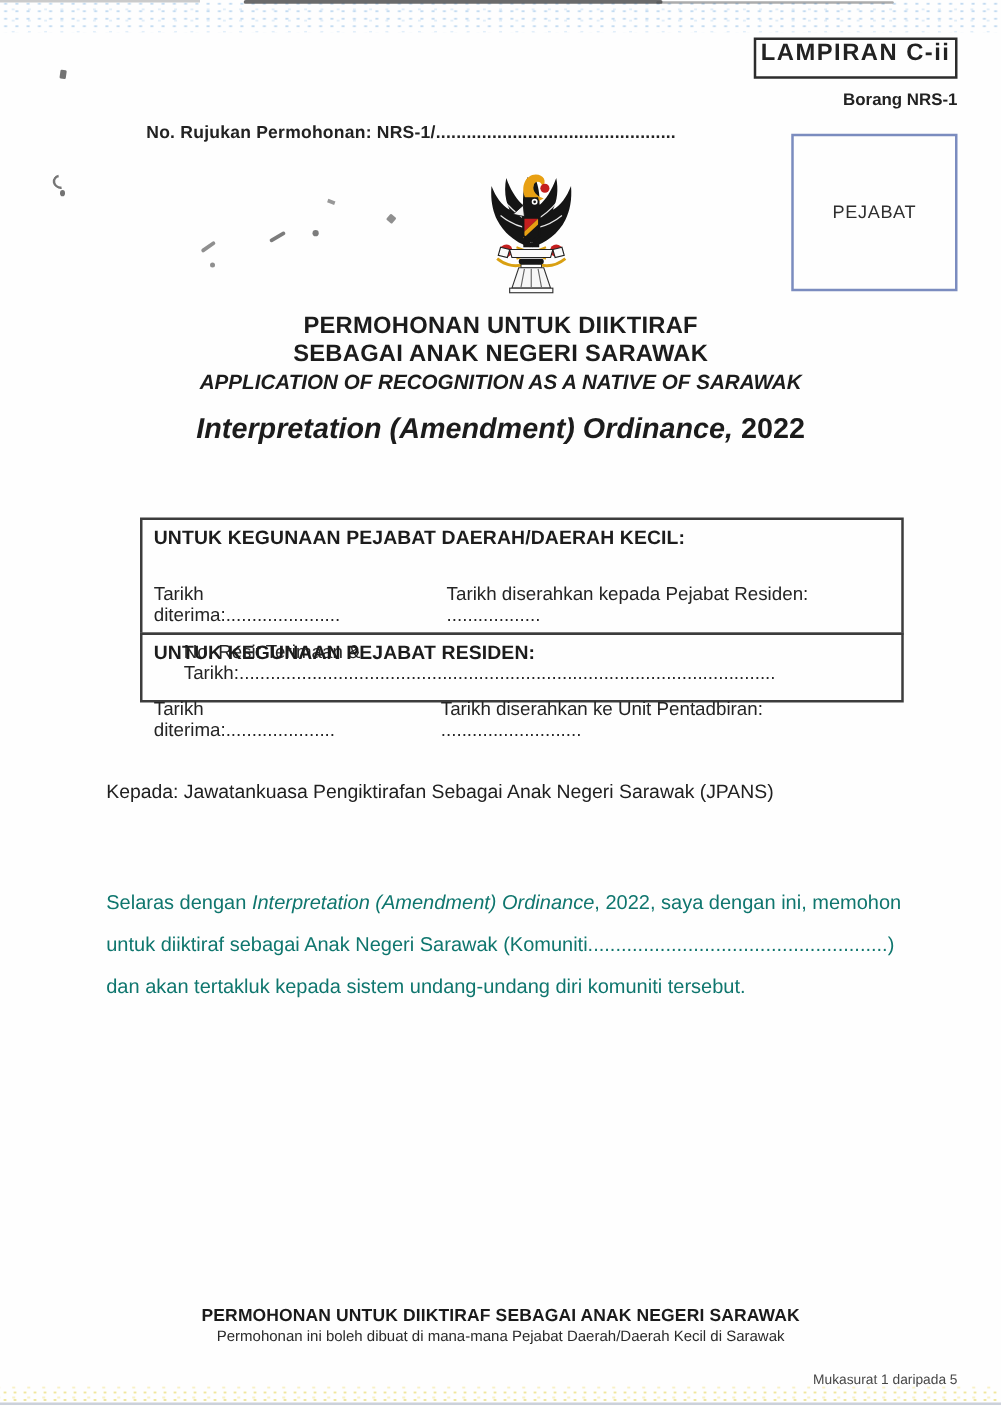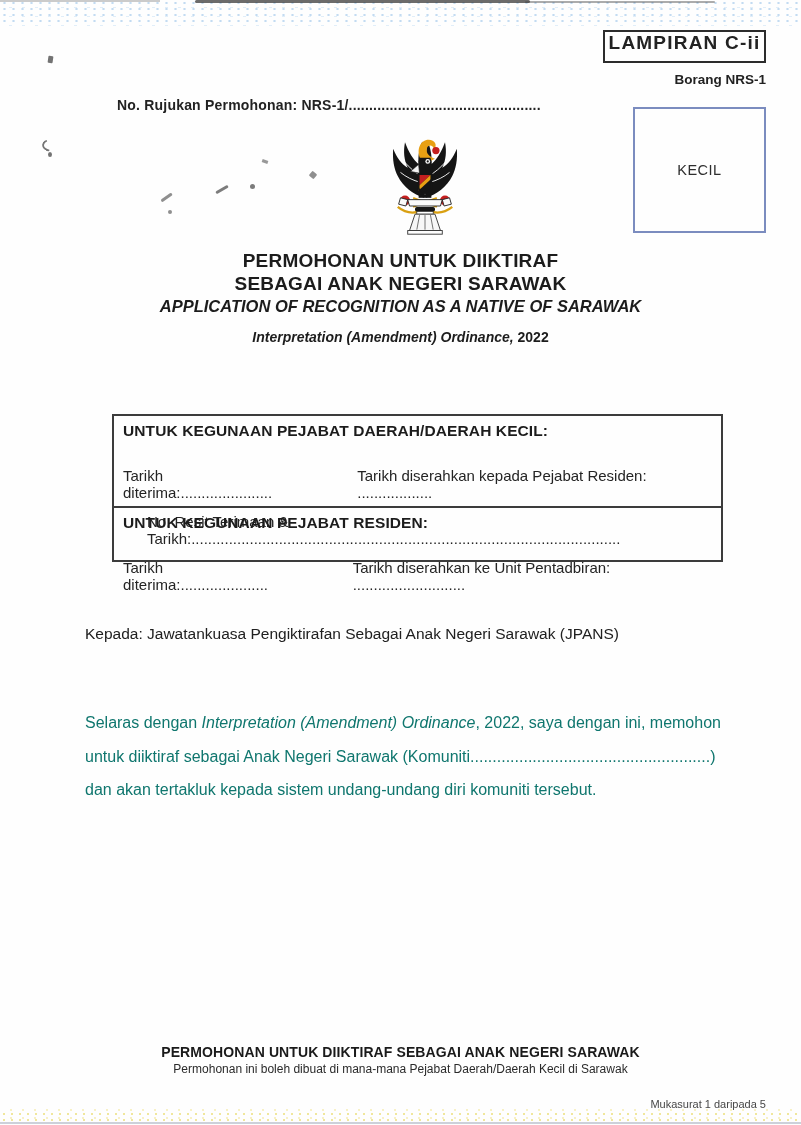--- a/index.html
+++ b/index.html
@@ -68,21 +68,21 @@
     border: 2px solid #7b8cbf;
     display: flex; align-items: center; justify-content: center;
     font-size: 14.5px; color: #2e2e2e; letter-spacing: .5px;
   }
   .crest { position: absolute; left: 383px; top: 136px; }
 
   
   .title-block { position: absolute; left: 0; top: 249px; width: 801px; text-align: center; }
   .title-l1, .title-l2 { font-size: 19px; font-weight: 700; line-height: 23px; color: #1c1c1c; letter-spacing: .2px; }
   .title-l3 { font-size: 16.5px; font-weight: 700; font-style: italic; line-height: 22px; color: #1c1c1c; }
-  .ordinance-line { position: absolute; left: 0; top: 329px; width: 801px; text-align: center; font-size: 14px; font-weight: 700; color: #1c1c1c; }
+  .ordinance-line { position: absolute; left: 0; top: 329px; width: 801px; text-align: center; font-size: 23px; font-weight: 700; color: #1c1c1c; }
   .ordinance-line .it { font-style: italic; }
 
   
   .office-wrap { position: absolute; left: 84px; top: 414px; width: 639px; padding-left: 28px; }
   .office-box { border: 2px solid #3c3c3c; background: rgba(255,255,255,.4); padding: 6px 9px 0 9px; }
   .office-box + .office-box { margin-top: -2px; }
   .office-box-district { height: 94px; }
   .office-box-resident { height: 56px; }
   .office-heading { font-size: 15.5px; font-weight: 700; color: #1c1c1c; letter-spacing: .1px; }
   .office-row { font-size: 15px; color: #242424; margin-top: 27px; display: flex; }
@@ -119,21 +119,21 @@
   <div class="mark mark-s5"></div>
   <div class="mark mark-s6"></div>
 
   <div class="lampiran-box">
     <span>LAMPIRAN C-ii</span>
   </div>
   <div class="borang-label">Borang NRS-1</div>
   <div class="ref-line">No. Rujukan Permohonan: NRS-1/...............................................</div>
 
   <div class="photo-box">
-    <span>KECIL</span>
+    <span>PEJABAT</span>
   </div>
 
   <svg class="crest" width="84" height="100" viewBox="12 2 90 110">
 
     <g fill="#151515">
       <path d="M56 70 C44 66 33 58 27 46 C23 38 21 28 22 16 C26 26 31 33 38 37 C34 29 33 19 35 9 C39 20 44 28 50 33 C49 24 51 15 54 8 C56 19 57 30 57 42 Z"></path>
       <path d="M58 70 C70 66 81 58 87 46 C91 38 93 28 92 16 C88 26 83 33 76 37 C80 29 81 19 79 9 C75 20 70 28 64 33 C65 24 63 15 60 8 C58 19 57 30 57 42 Z"></path>
     </g>
     <g stroke="#ffffff" stroke-width="1.1" fill="none" opacity=".9">
       <path d="M30 42 C36 47 44 51 52 53"></path>

